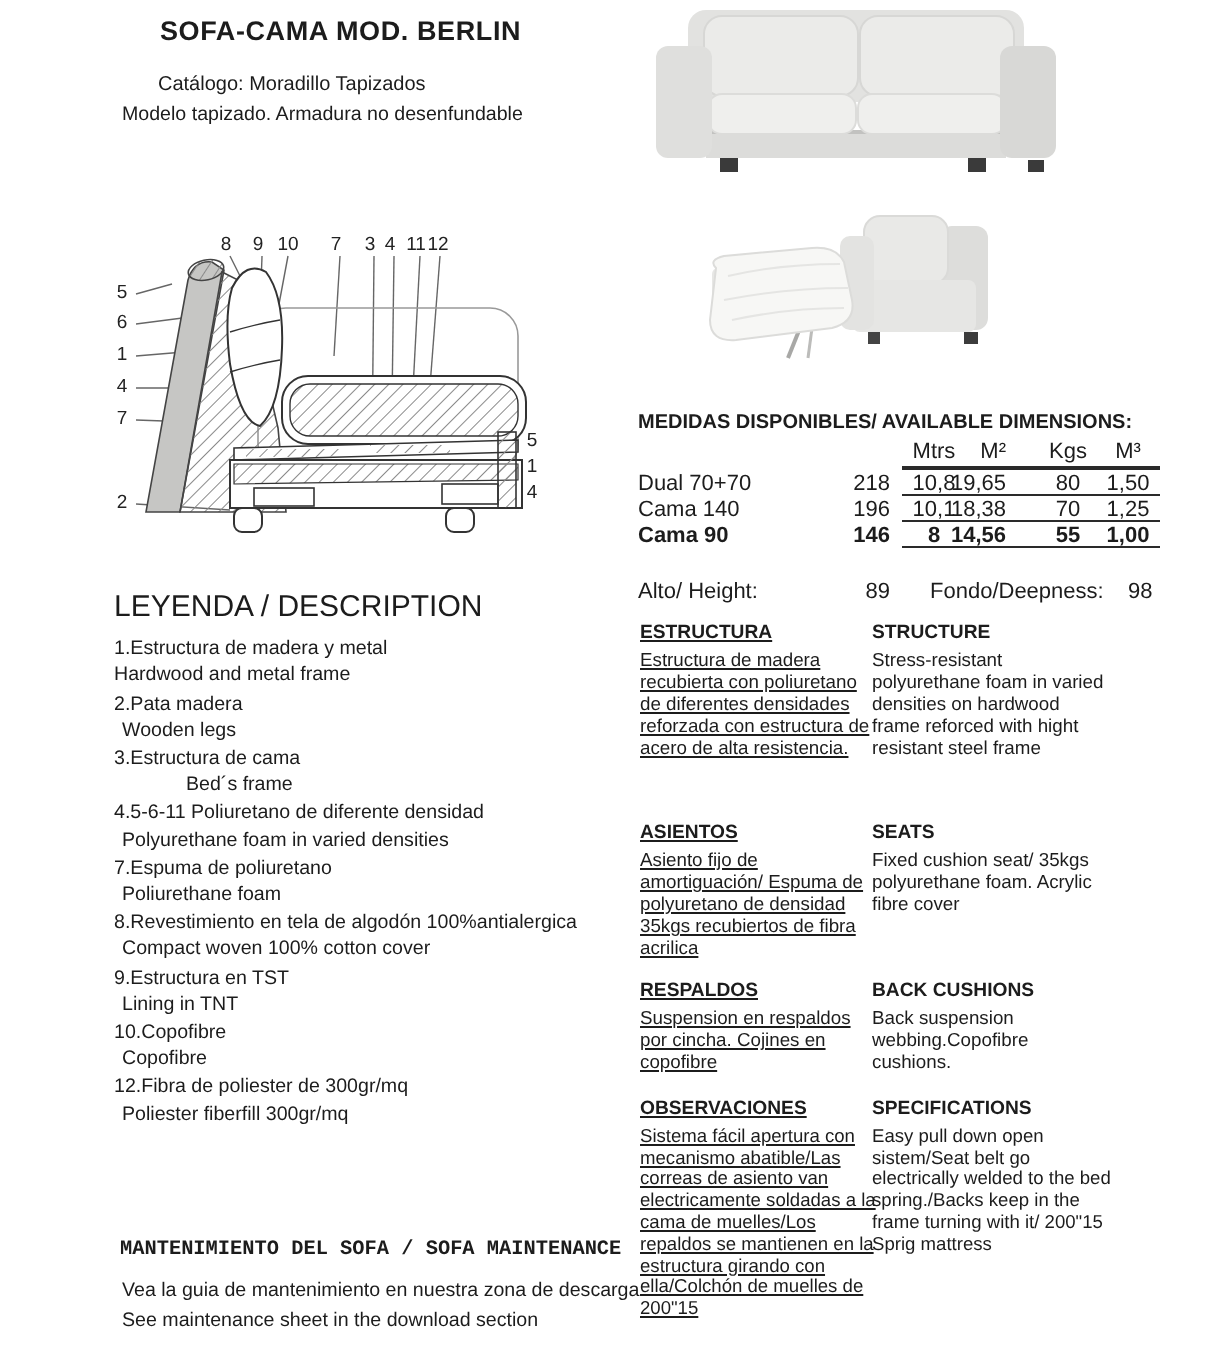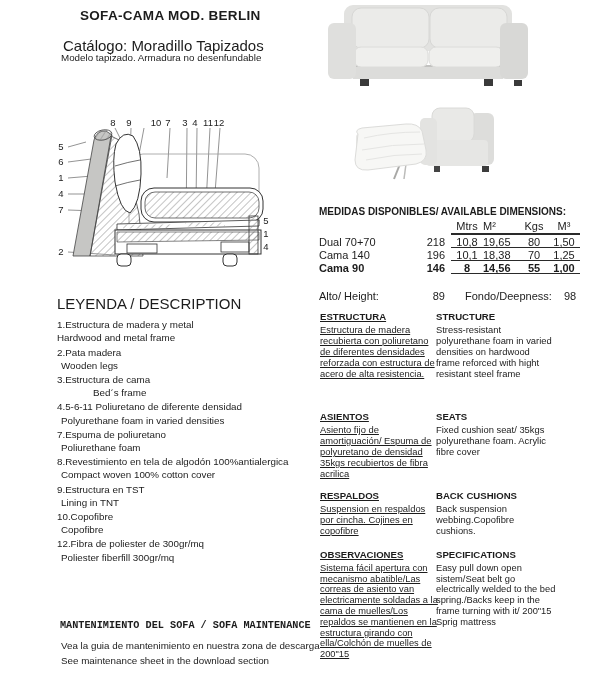--- a/index.html
+++ b/index.html
@@ -4,39 +4,39 @@
 <style>
   html,body { margin:0; padding:0; background:#ffffff; }
   .page {
     position:relative; width:603px; height:676px; background:#fff;
     font-family:"Liberation Sans", sans-serif; color:#1c1c1c; overflow:hidden;
   }
   .abs { position:absolute; }
 
   
   .doc-title { left:60px; top:8px; font-size:13.5px; font-weight:bold; letter-spacing:.3px;margin-left:20px; }
-  .sub1 { left:63px; top:37px; font-size:15px; }
+  .sub1 { left:79px; top:37px; font-size:10px; }
   .sub2 { left:61px; top:52px; font-size:9.8px; }
 
   
   .diagram { left:53px; top:114px; width:240px; height:165px; }
   .diagram svg { position:absolute; left:0; top:0; }
   .dg-num { position:absolute; font-size:9.5px; color:#222; width:12px; text-align:center; }
 
   
   .photo1 { left:326px; top:2px; width:204px; height:90px; }
   .photo2 { left:342px; top:104px; width:160px; height:78px; }
 
   
   .dim-heading { left:319px; top:206px; font-size:10px; font-weight:bold; }
   .cell { position:absolute; font-size:11px; white-space:nowrap; }
   .c-label { left:319px; width:85px; }
   .c-size  { left:403px; width:42px; text-align:right; }
   .c-mtrs  { left:452px; width:30px; text-align:center; }
-  .c-m2    { left:483px; width:36px; text-align:left; }
+  .c-m2    { left:467px; width:36px; text-align:right; }
   .c-kgs   { left:521px; width:26px; text-align:center; }
   .c-m3    { left:548px; width:32px; text-align:center; }
   .tbl-line { position:absolute; left:451px; width:129px; height:1px; background:#2a2a2a; }
   .r-head { top:220px; }
   .r1 { top:236px; } .r2 { top:249px; } .r3 { top:262px;font-weight:bold; }
   .l-head { top:233px; height:2px; } .l1 { top:247px; } .l2 { top:260px; } .l3 { top:273px; }
   .r-hf { top:290px; }
   .c-fondo-label { left:465px; width:80px; }
   .c-fondo-val { left:564px; width:28px; text-align:left; }
 
@@ -160,21 +160,21 @@
       <rect x="168" y="128" width="28" height="10" fill="#fff" stroke="#333" stroke-width=".8"></rect>
 
       <rect x="196" y="102" width="9" height="38" fill="url(#h)" stroke="#333" stroke-width=".8"></rect>
 
       <rect x="64" y="140" width="14" height="12" rx="4" fill="#fff" stroke="#333" stroke-width="1"></rect>
       <rect x="170" y="140" width="14" height="12" rx="4" fill="#fff" stroke="#333" stroke-width="1"></rect>
     </svg>
 
     <span class="dg-num" style="left:54px;top:3px">8</span>
     <span class="dg-num" style="left:70px;top:3px">9</span>
-    <span class="dg-num" style="left:97px;top:3px">10</span>
+    <span class="dg-num" style="left:85px;top:3px">10</span>
     <span class="dg-num" style="left:109px;top:3px">7</span>
     <span class="dg-num" style="left:126px;top:3px">3</span>
     <span class="dg-num" style="left:136px;top:3px">4</span>
     <span class="dg-num" style="left:149px;top:3px">11</span>
     <span class="dg-num" style="left:160px;top:3px">12</span>
     <span class="dg-num" style="left:2px;top:27px">5</span>
     <span class="dg-num" style="left:2px;top:42px">6</span>
     <span class="dg-num" style="left:2px;top:58px">1</span>
     <span class="dg-num" style="left:2px;top:74px">4</span>
     <span class="dg-num" style="left:2px;top:90px">7</span>

